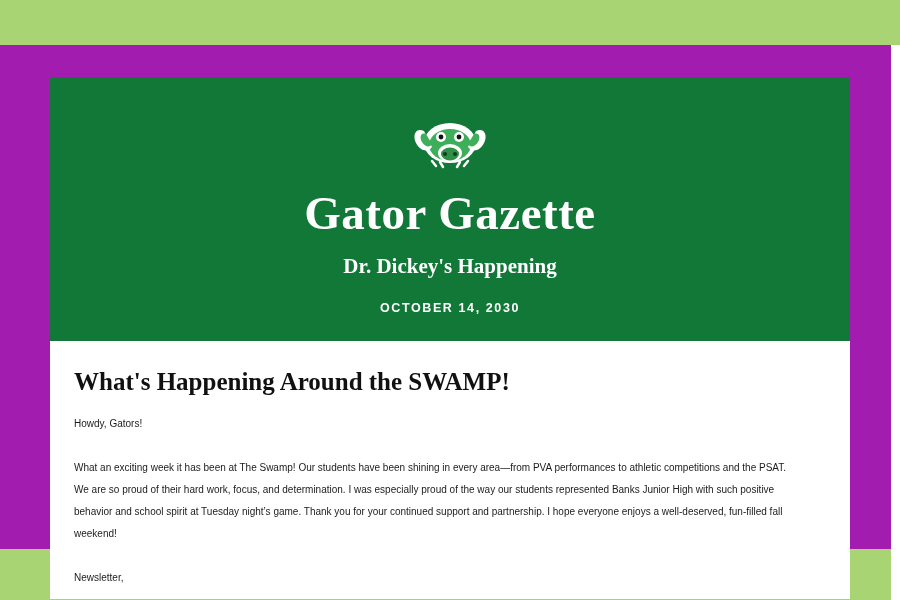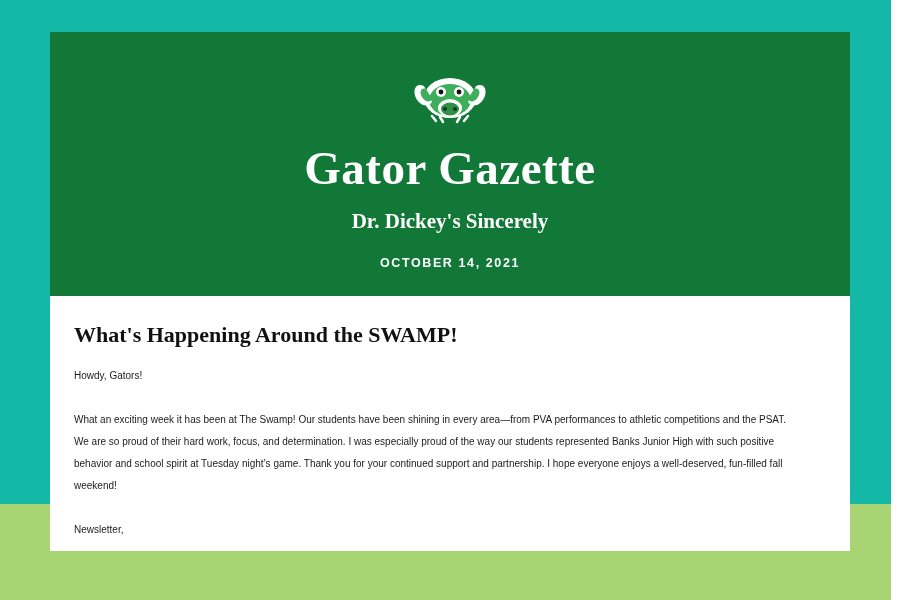--- a/index.html
+++ b/index.html
@@ -10,21 +10,22 @@
     width: 900px;
     height: 600px;
     overflow: hidden;
     background: #a8d474;
     font-family: "Liberation Sans", sans-serif;
   }
   .page {
     position: relative;
     width: 900px;
     height: 504px;
-    background: #14b8a6;
+    background: #a21caf;
+    margin-top: 45px;
   }
   .right-gutter {
     position: absolute;
     top: 0;
     right: 0;
     width: 9px;
     height: 600px;
     background: #ffffff;
   }
   .newsletter {
@@ -71,21 +72,21 @@
     margin: 22px 0 0 0;
   }
   .body {
     background: #ffffff;
     padding: 26px 50px 10px 24px;
     box-sizing: border-box;
   }
   .section-heading {
     font-family: "Liberation Serif", serif;
     font-weight: bold;
-    font-size: 22px;
+    font-size: 25px;
     color: #111111;
     margin: 0 0 16px 0;
     line-height: 1.2;
   }
   .para {
     font-family: "Liberation Sans", sans-serif;
     font-size: 10px;
     line-height: 22px;
     color: #1b1b1b;
     margin: 0 0 22px 0;
@@ -117,22 +118,22 @@
         <path d="M20 21 C15 19 13 24 16 29 C19 34 24 35 26 31 Z" fill="#3fae5a"></path>
         <path d="M68 21 C73 19 75 24 72 29 C69 34 64 35 62 31 Z" fill="#3fae5a"></path>
         <circle cx="35" cy="24" r="5" fill="#ffffff"></circle>
         <circle cx="53" cy="24" r="5" fill="#ffffff"></circle>
         <circle cx="35" cy="24" r="2.4" fill="#111111"></circle>
         <circle cx="53" cy="24" r="2.4" fill="#111111"></circle>
         <path d="M26 48 L30 53 M34 49 L37 54 M54 49 L51 54 M62 48 L58 53" stroke="#ffffff" stroke-width="2.5" stroke-linecap="round" fill="none"></path>
       </svg>
 
       <h1 class="title">Gator Gazette</h1>
-      <h2 class="subtitle">Dr. Dickey's Sincerely</h2>
-      <div class="date">OCTOBER 14, 2021</div>
+      <h2 class="subtitle">Dr. Dickey's Happening</h2>
+      <div class="date">OCTOBER 14, 2030</div>
     </div>
 
     <div class="body">
       <h3 class="section-heading">What's Happening Around the SWAMP!</h3>
       <p class="para">Howdy, Gators!</p>
       <p class="para">What an exciting week it has been at The Swamp! Our students have been shining in every area—from PVA performances to athletic competitions and the PSAT. We are so proud of their hard work, focus, and determination. I was especially proud of the way our students represented Banks Junior High with such positive behavior and school spirit at Tuesday night’s game. Thank you for your continued support and partnership. I hope everyone enjoys a well-deserved, fun-filled fall weekend!</p>
       <p class="para">Newsletter,</p>
     </div>
 
   </div>

